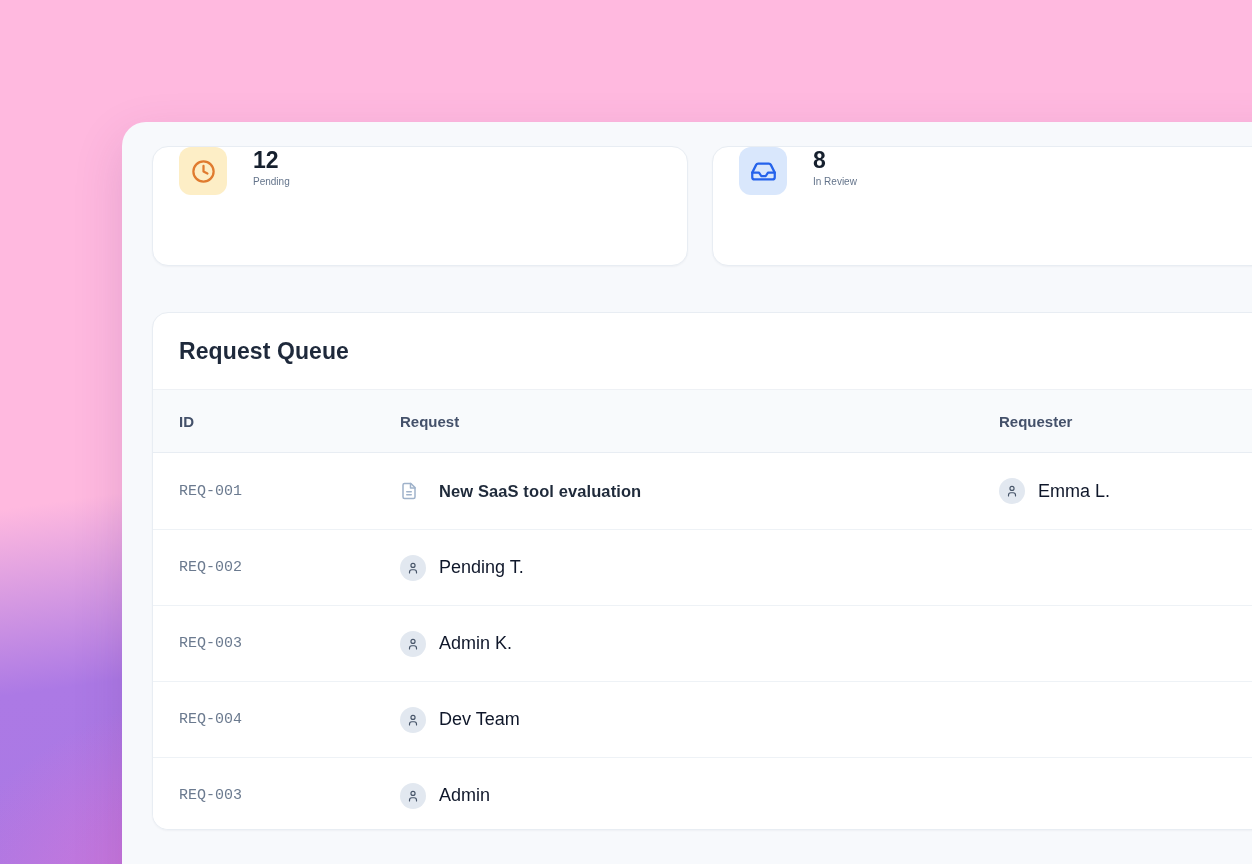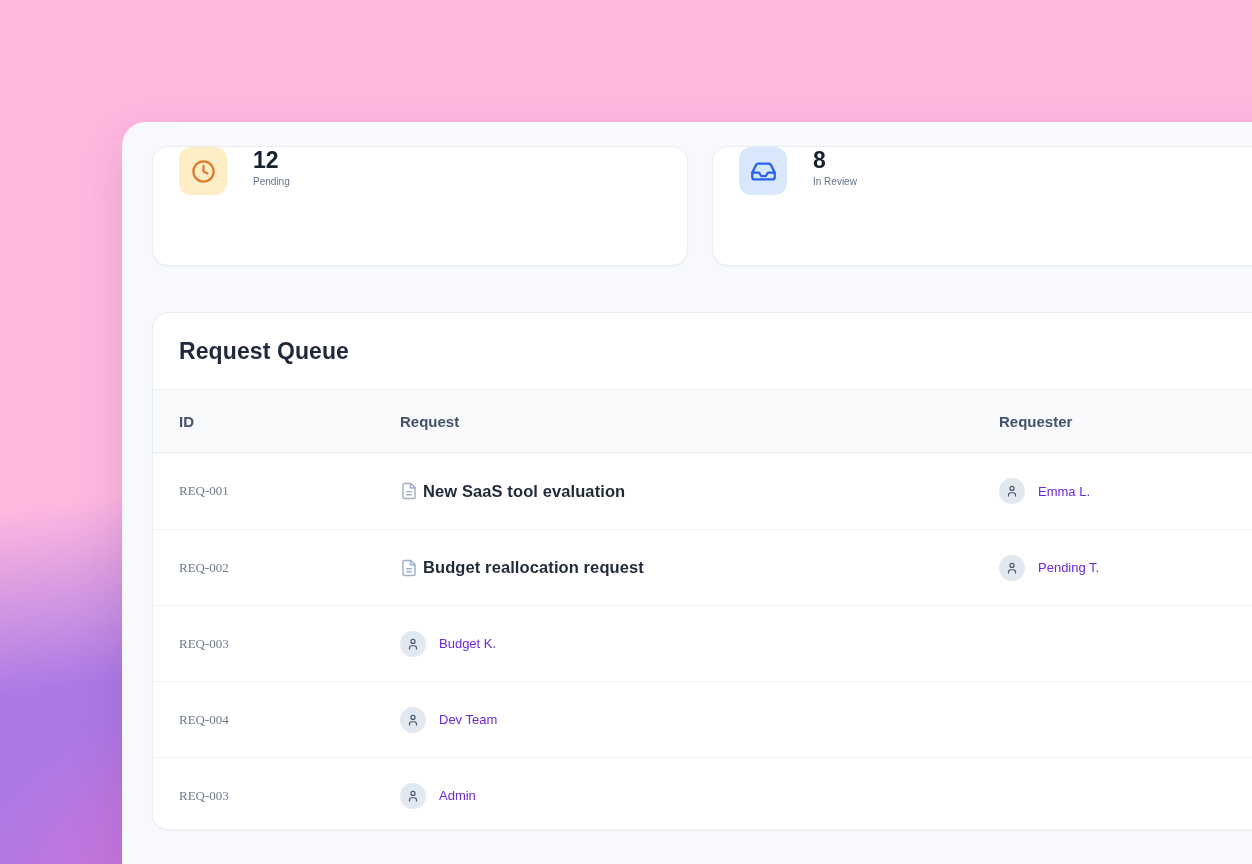--- a/index.html
+++ b/index.html
@@ -49,33 +49,33 @@
     display:grid; grid-template-columns:221px 599px 1fr;
     align-items:center; padding:0 26px;
   }
   .table-header-row {
     height:63px; background:#f8fafc; border-bottom:1px solid #e8edf3;
     color:#44516a; font-size:15px; font-weight:600;
   }
   .table-row { height:76px; background:#ffffff; cursor:default; }
   .table-row + .table-row { border-top:1px solid #eef2f6; }
   .cell-id {
-    font-family:Liberation Serif, serif;
-    font-size:13px; color:#6b7a8f;
+    font-family:Liberation Mono, monospace;
+    font-size:15px; color:#6b7a8f;
   }
-  .cell-request { display:flex; align-items:center; gap:5px; }
+  .cell-request { display:flex; align-items:center; gap:21px; }
   .cell-request svg { width:18px; height:18px; flex:0 0 auto; }
   .request-title { font-size:16.5px; font-weight:700; color:#1f2a3a; letter-spacing:.1px; }
   .cell-requester { display:flex; align-items:center; gap:13px; }
   .avatar {
     width:26px; height:26px; border-radius:50%; background:#e2e8f0;
     display:flex; align-items:center; justify-content:center; flex:0 0 auto;
   }
   .avatar svg { width:14px; height:14px; }
-  .requester-name { font-size:13px; color:#6d28d9; }
+  .requester-name { font-size:18px; color:#0f172a; }
 </style>
 </head>
 <body>
 
 <div class="panel">
 
   <div class="stats-row">
 
     <div class="stat-card">
       <div class="icon-tile amber">
@@ -132,50 +132,41 @@
           <circle cx="12" cy="7.5" r="3.5"></circle>
           <path d="M6 20.5v-1.5a4 4 0 0 1 4-4h4a4 4 0 0 1 4 4v1.5"></path>
         </svg>
       </span>
       <span class="requester-name">Emma L.</span>
     </span>
   </div>
 
   <div class="grid-cols table-row">
     <span class="cell-id">REQ-002</span>
-    <span class="cell-request">
-      <svg viewBox="0 0 24 24" fill="none" stroke="#9fb2ca" stroke-width="2" stroke-linecap="round" stroke-linejoin="round">
-        <path d="M14.5 2H6a2 2 0 0 0-2 2v16a2 2 0 0 0 2 2h12a2 2 0 0 0 2-2V7.5z"></path>
-        <polyline points="14 2 14 8 20 8"></polyline>
-        <line x1="9" y1="13" x2="15" y2="13"></line>
-        <line x1="9" y1="17" x2="15" y2="17"></line>
-      </svg>
-      <span class="request-title">Budget reallocation request</span>
-    </span>
     <span class="cell-requester">
       <span class="avatar">
         <svg viewBox="0 0 24 24" fill="none" stroke="#475569" stroke-width="2" stroke-linecap="round" stroke-linejoin="round">
           <circle cx="12" cy="7.5" r="3.5"></circle>
           <path d="M6 20.5v-1.5a4 4 0 0 1 4-4h4a4 4 0 0 1 4 4v1.5"></path>
         </svg>
       </span>
       <span class="requester-name">Pending T.</span>
     </span>
   </div>
 
   <div class="grid-cols table-row">
     <span class="cell-id">REQ-003</span>
     <span class="cell-requester">
       <span class="avatar">
         <svg viewBox="0 0 24 24" fill="none" stroke="#475569" stroke-width="2" stroke-linecap="round" stroke-linejoin="round">
           <circle cx="12" cy="7.5" r="3.5"></circle>
           <path d="M6 20.5v-1.5a4 4 0 0 1 4-4h4a4 4 0 0 1 4 4v1.5"></path>
         </svg>
       </span>
-      <span class="requester-name">Budget K.</span>
+      <span class="requester-name">Admin K.</span>
     </span>
   </div>
 
   <div class="grid-cols table-row">
     <span class="cell-id">REQ-004</span>
     <span class="cell-requester">
       <span class="avatar">
         <svg viewBox="0 0 24 24" fill="none" stroke="#475569" stroke-width="2" stroke-linecap="round" stroke-linejoin="round">
           <circle cx="12" cy="7.5" r="3.5"></circle>
           <path d="M6 20.5v-1.5a4 4 0 0 1 4-4h4a4 4 0 0 1 4 4v1.5"></path>

